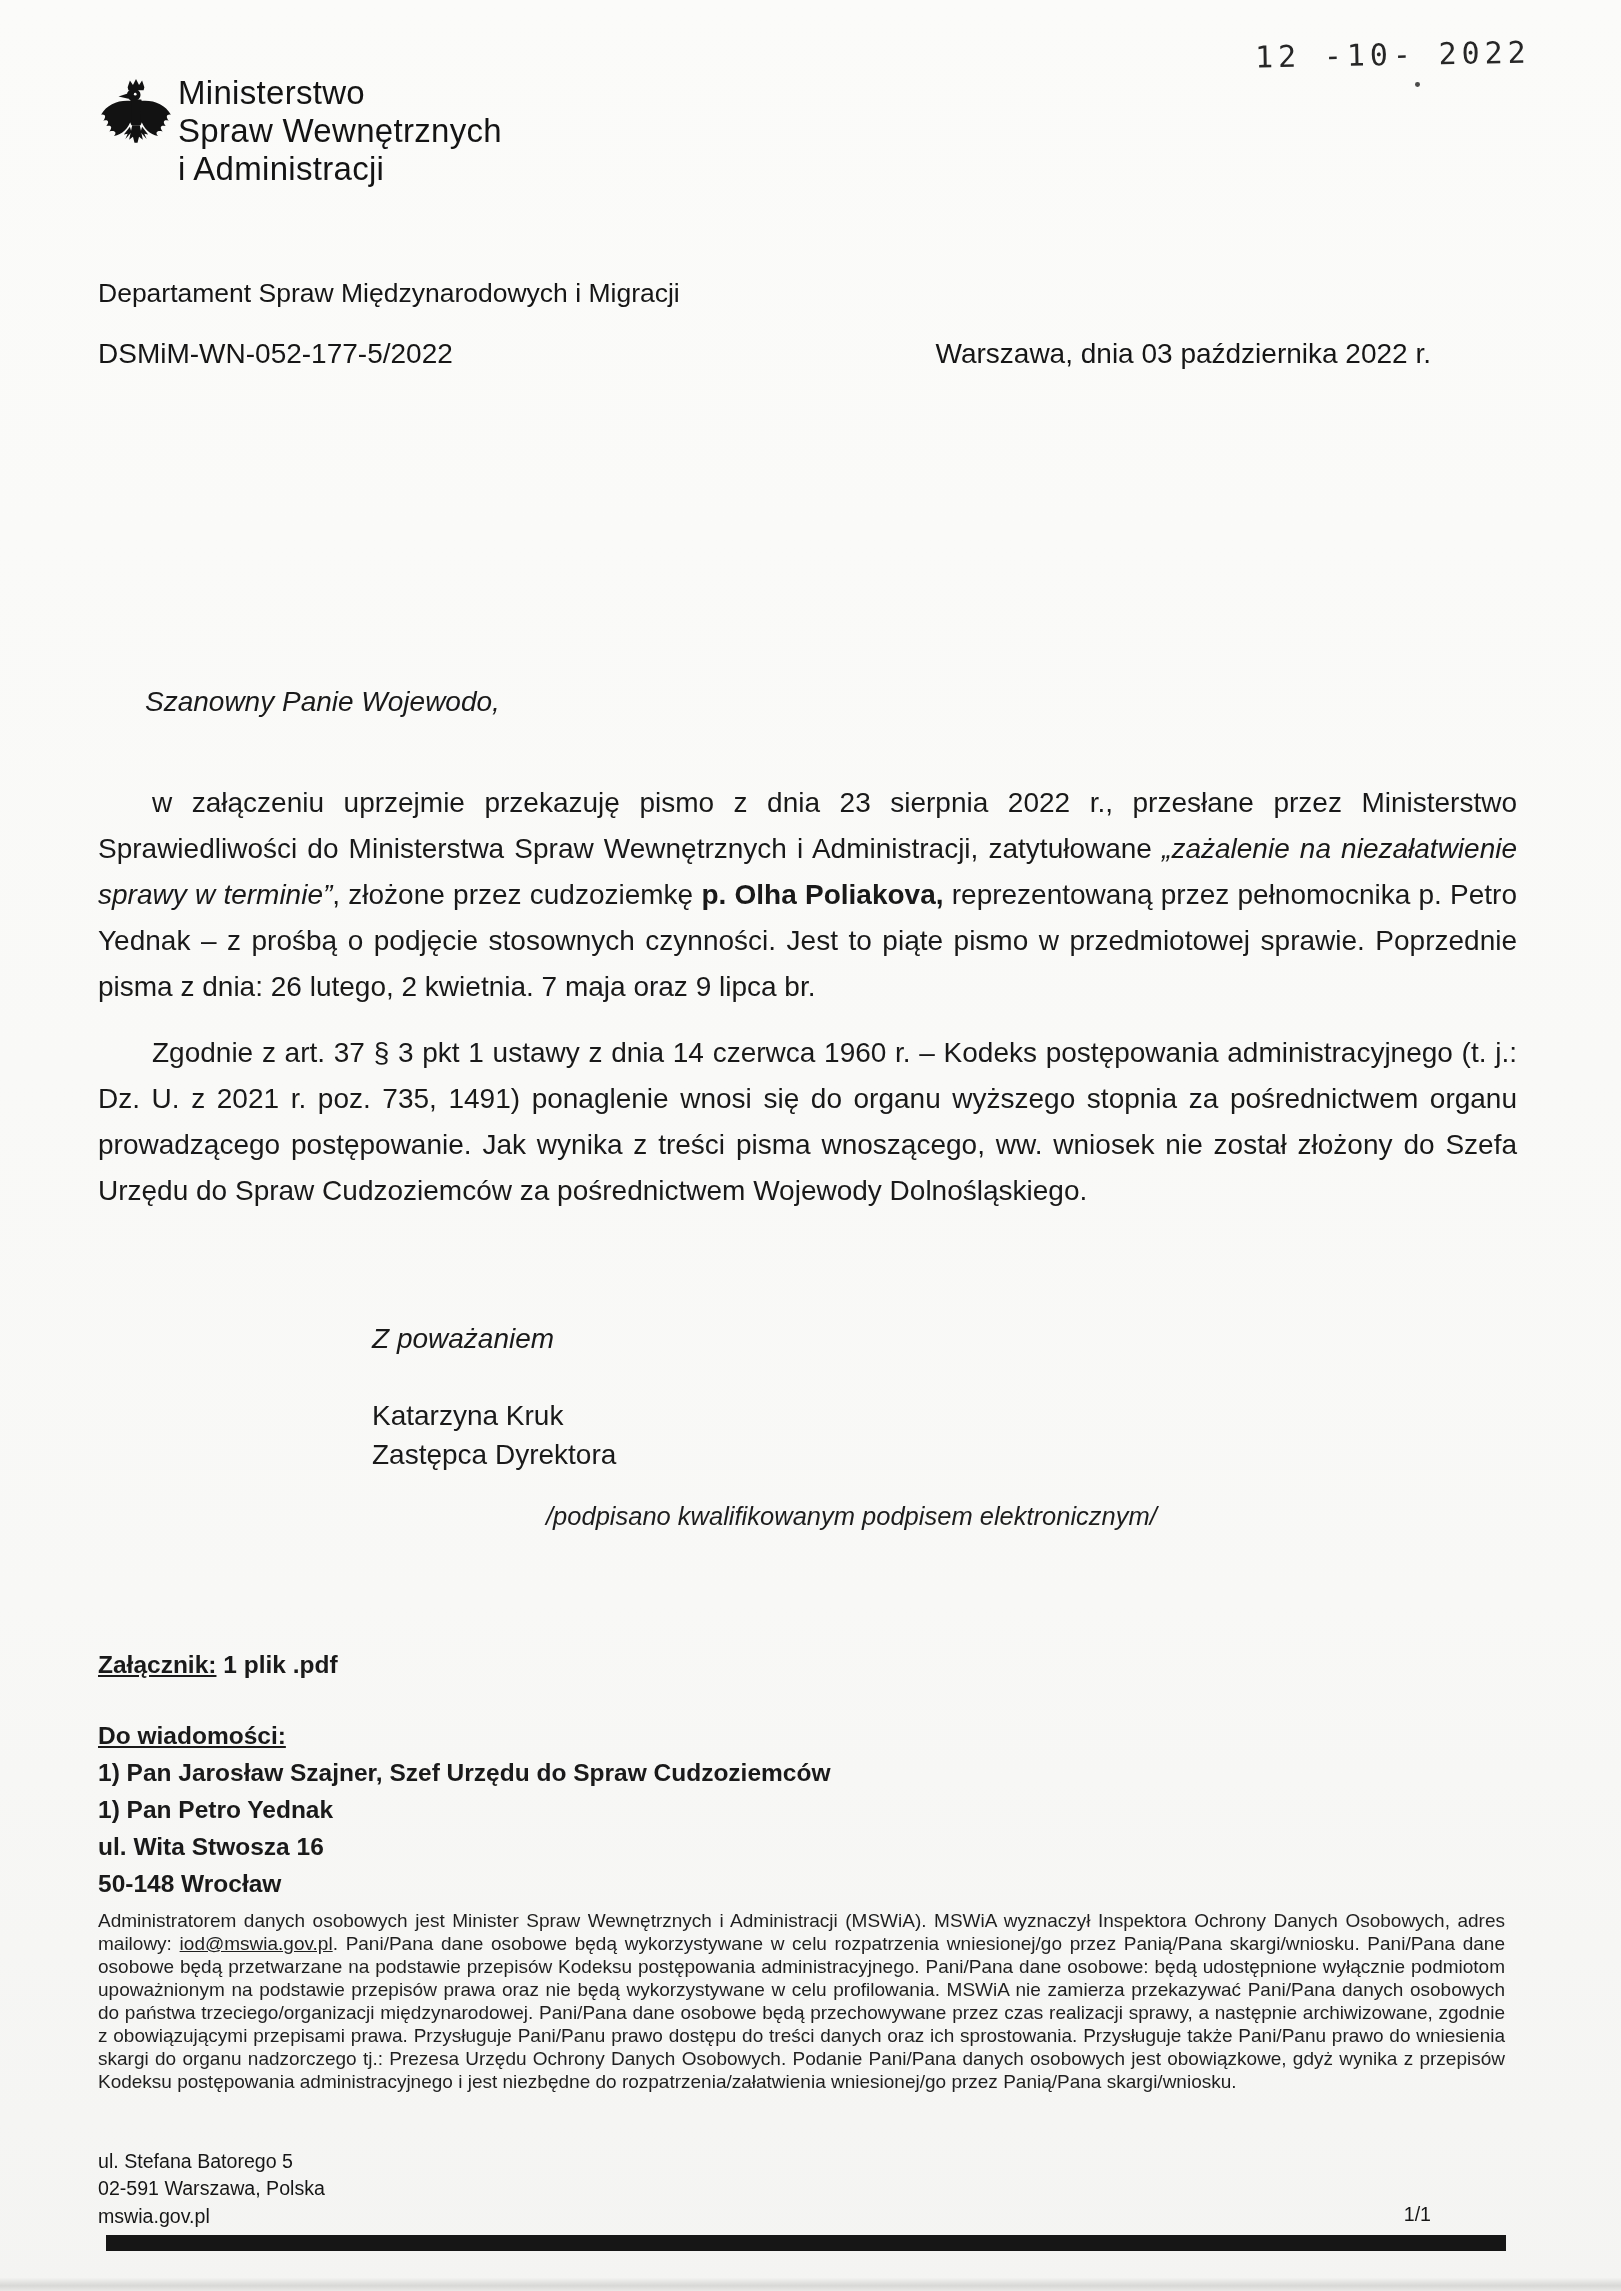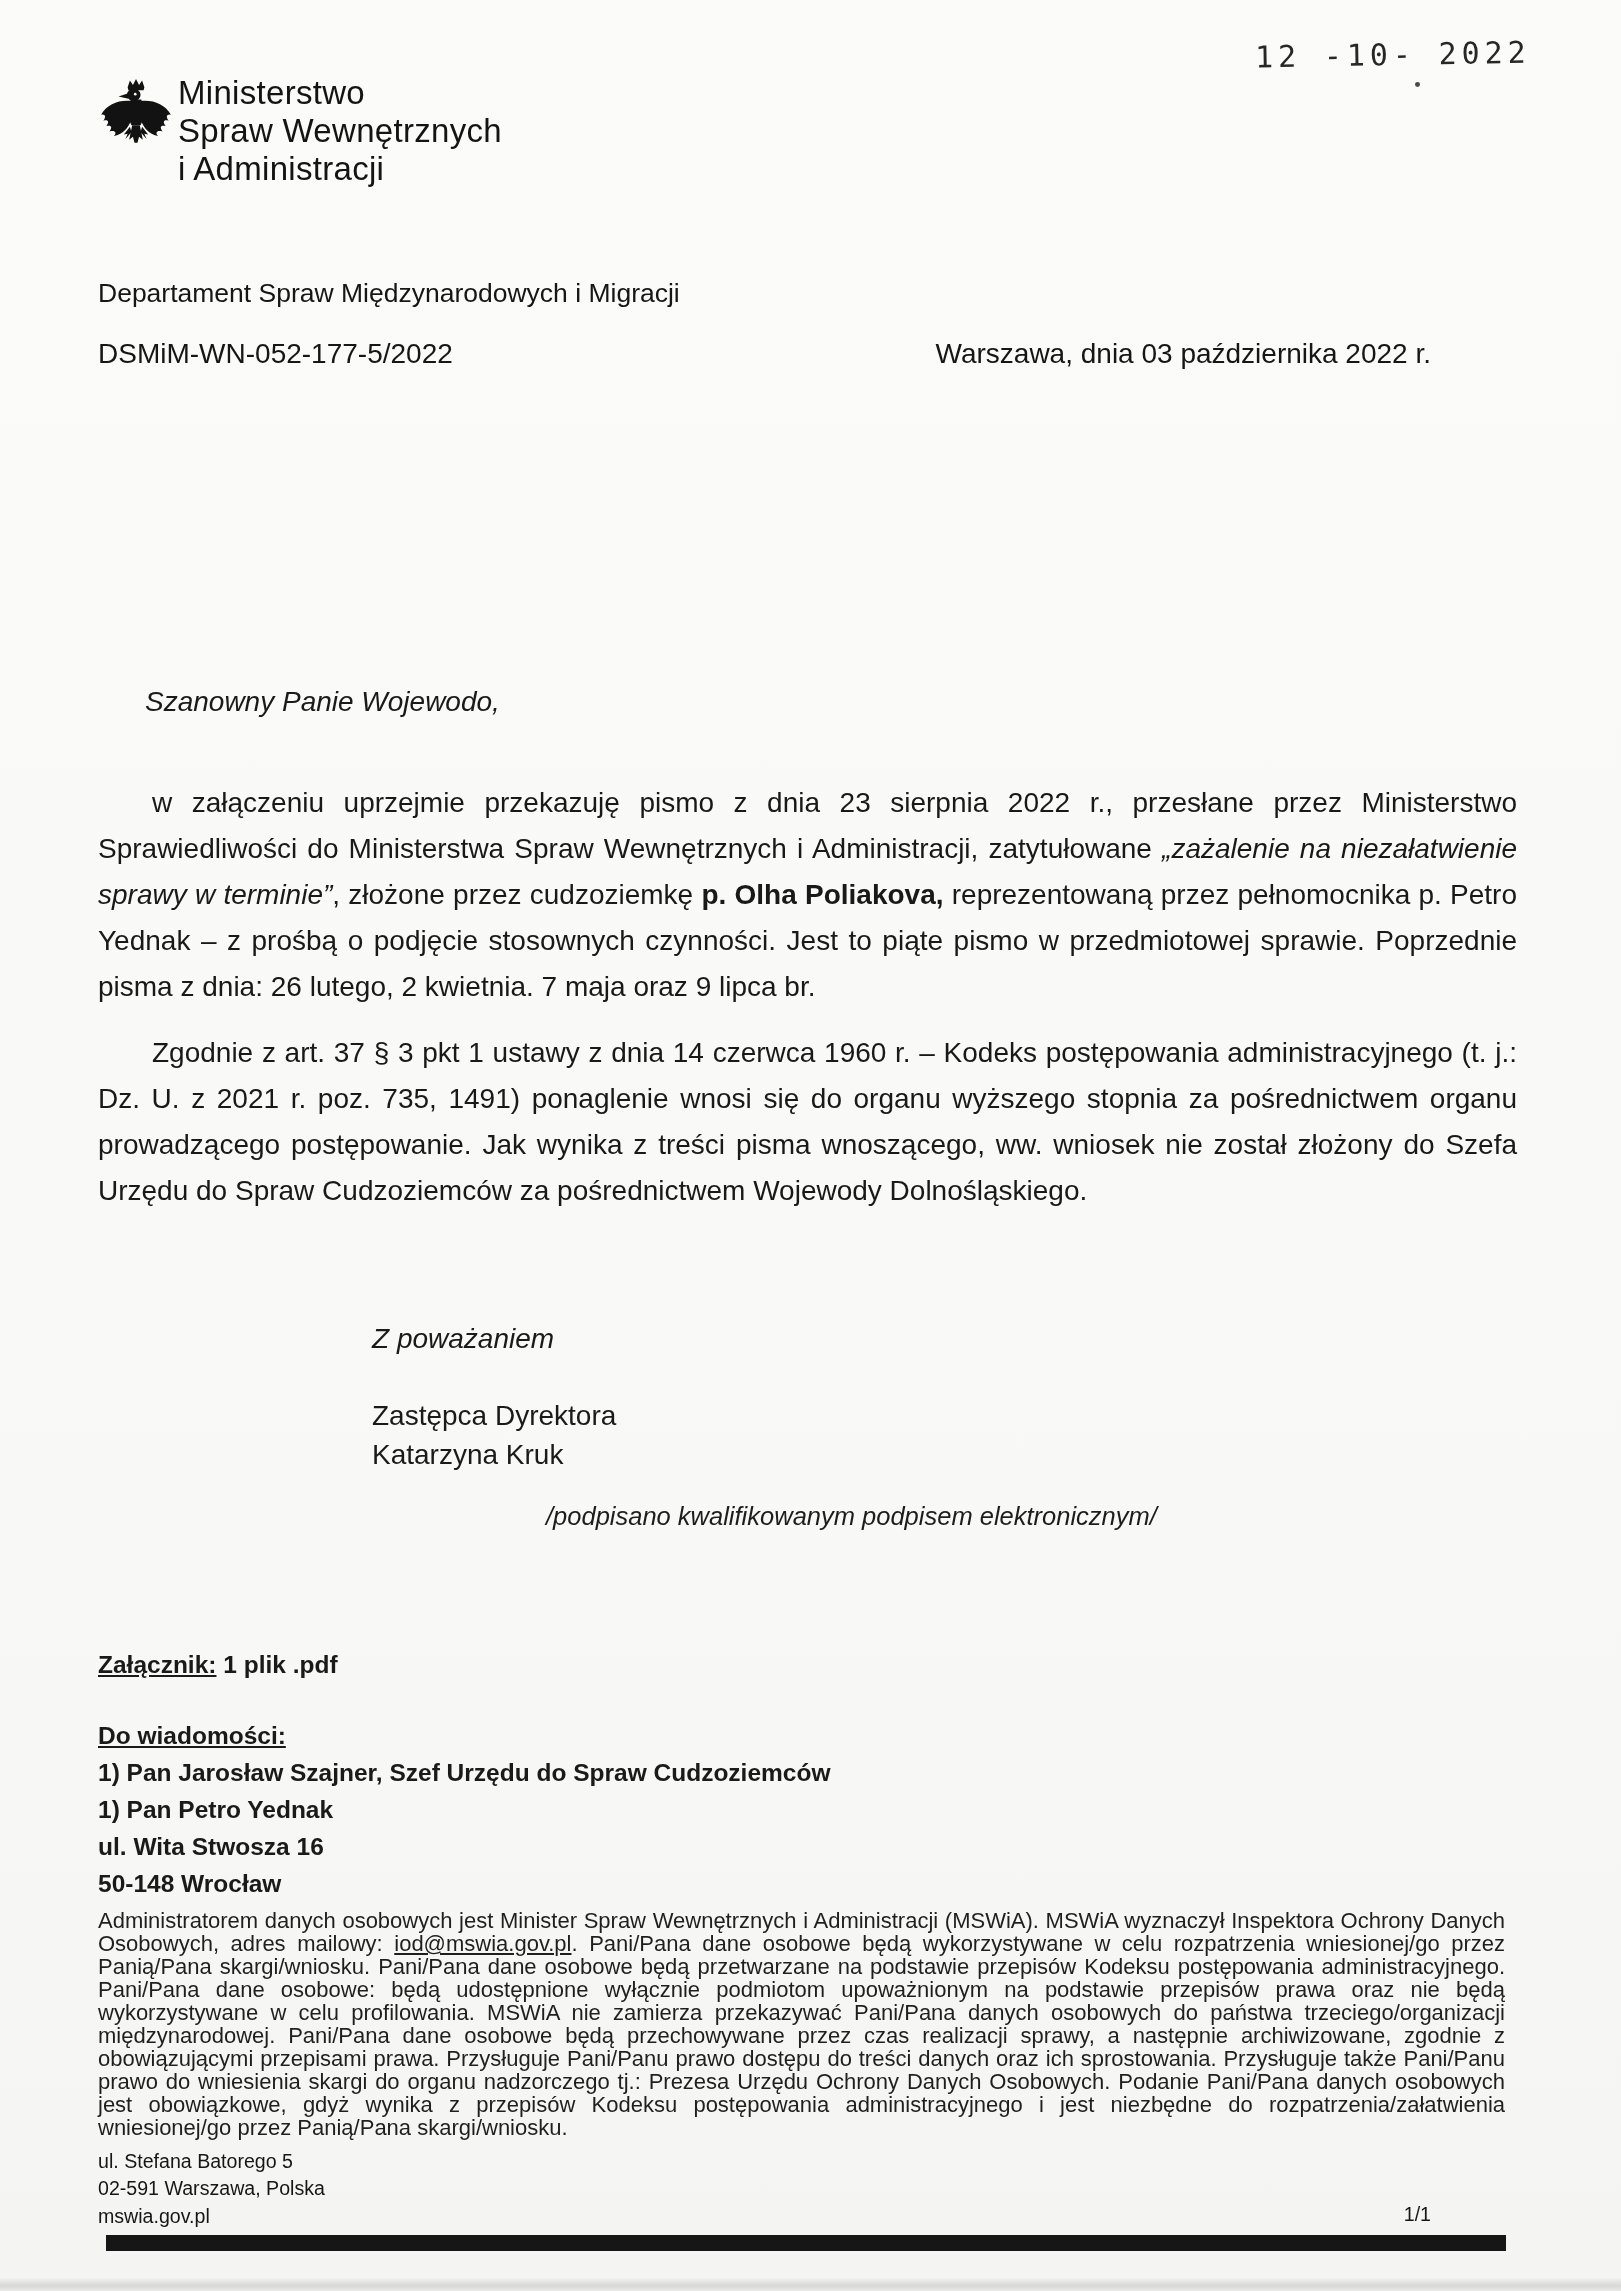--- a/index.html
+++ b/index.html
@@ -50,21 +50,21 @@
   .closing-block .sig-name{margin-top:41px;line-height:39px;}
   .esign{position:absolute;left:546px;top:1502px;font-size:25.5px;font-style:italic;color:#1d1d1d;}
   
   .attachment{position:absolute;left:98px;top:1651px;font-size:24.5px;font-weight:700;}
   .attachment .u{text-decoration:underline;}
   .cc{position:absolute;left:98px;top:1717px;font-size:24.5px;font-weight:700;line-height:37px;}
   .cc .u{text-decoration:underline;}
   
   .privacy{
     position:absolute;left:98px;top:1909px;width:1407px;
-    font-size:22px;line-height:23px;text-align:justify;color:#1f1f1f;
+    font-size:19px;line-height:23px;text-align:justify;color:#1f1f1f;
   }
   .privacy .email{text-decoration:underline;}
   
   .footer-address{position:absolute;left:98px;top:2148px;font-size:19.6px;line-height:27.4px;color:#161616;}
   .page-number{position:absolute;left:1376px;top:2203px;width:55px;text-align:right;font-size:19.6px;color:#161616;}
   .footer-bar{position:absolute;left:106px;top:2235px;width:1400px;height:15.7px;background:#161616;}
   .scan-edge{position:absolute;left:0;bottom:0;width:100%;height:13.7px;background:linear-gradient(180deg,#f2f2f0, #d8d8d6 55%, #ececea);}
 </style>
 </head>
 <body>
@@ -107,22 +107,22 @@
   <div class="greeting">Szanowny Panie Wojewodo,</div>
 
   <div class="body-text">
     <p><span>w załączeniu uprzejmie przekazuję pismo z dnia 23 sierpnia 2022 r., przesłane przez Ministerstwo Sprawiedliwości do Ministerstwa Spraw Wewnętrznych i Administracji, zatytułowane </span><span class="it">„zażalenie na niezałatwienie sprawy w terminie”</span><span>, złożone przez cudzoziemkę </span><span class="bd">p. Olha Poliakova,</span><span> reprezentowaną przez pełnomocnika p. Petro Yednak – z prośbą o podjęcie stosownych czynności. Jest to piąte pismo w przedmiotowej sprawie. Poprzednie pisma z dnia: 26 lutego, 2 kwietnia. 7 maja oraz 9 lipca br.</span></p>
     <p>Zgodnie z art. 37 § 3 pkt 1 ustawy z dnia 14 czerwca 1960 r. – Kodeks postępowania administracyjnego (t. j.: Dz. U. z 2021 r. poz. 735, 1491) ponaglenie wnosi się do organu wyższego stopnia za pośrednictwem organu prowadzącego postępowanie. Jak wynika z treści pisma wnoszącego, ww. wniosek nie został złożony do Szefa Urzędu do Spraw Cudzoziemców za pośrednictwem Wojewody Dolnośląskiego.</p>
   </div>
 
   <div class="closing-block">
     <div class="closing">Z poważaniem</div>
     <div class="sig-name">
+      <div>Katarzyna Kruk</div>
       <div>Zastępca Dyrektora</div>
-      <div>Katarzyna Kruk</div>
     </div>
   </div>
   <div class="esign">/podpisano kwalifikowanym podpisem elektronicznym/</div>
 
   <div class="attachment"><span class="u">Załącznik:</span><span> 1 plik .pdf</span></div>
 
   <div class="cc">
     <div class="u">Do wiadomości:</div>
     <div>1) Pan Jarosław Szajner, Szef Urzędu do Spraw Cudzoziemców</div>
     <div>1) Pan Petro Yednak</div>

